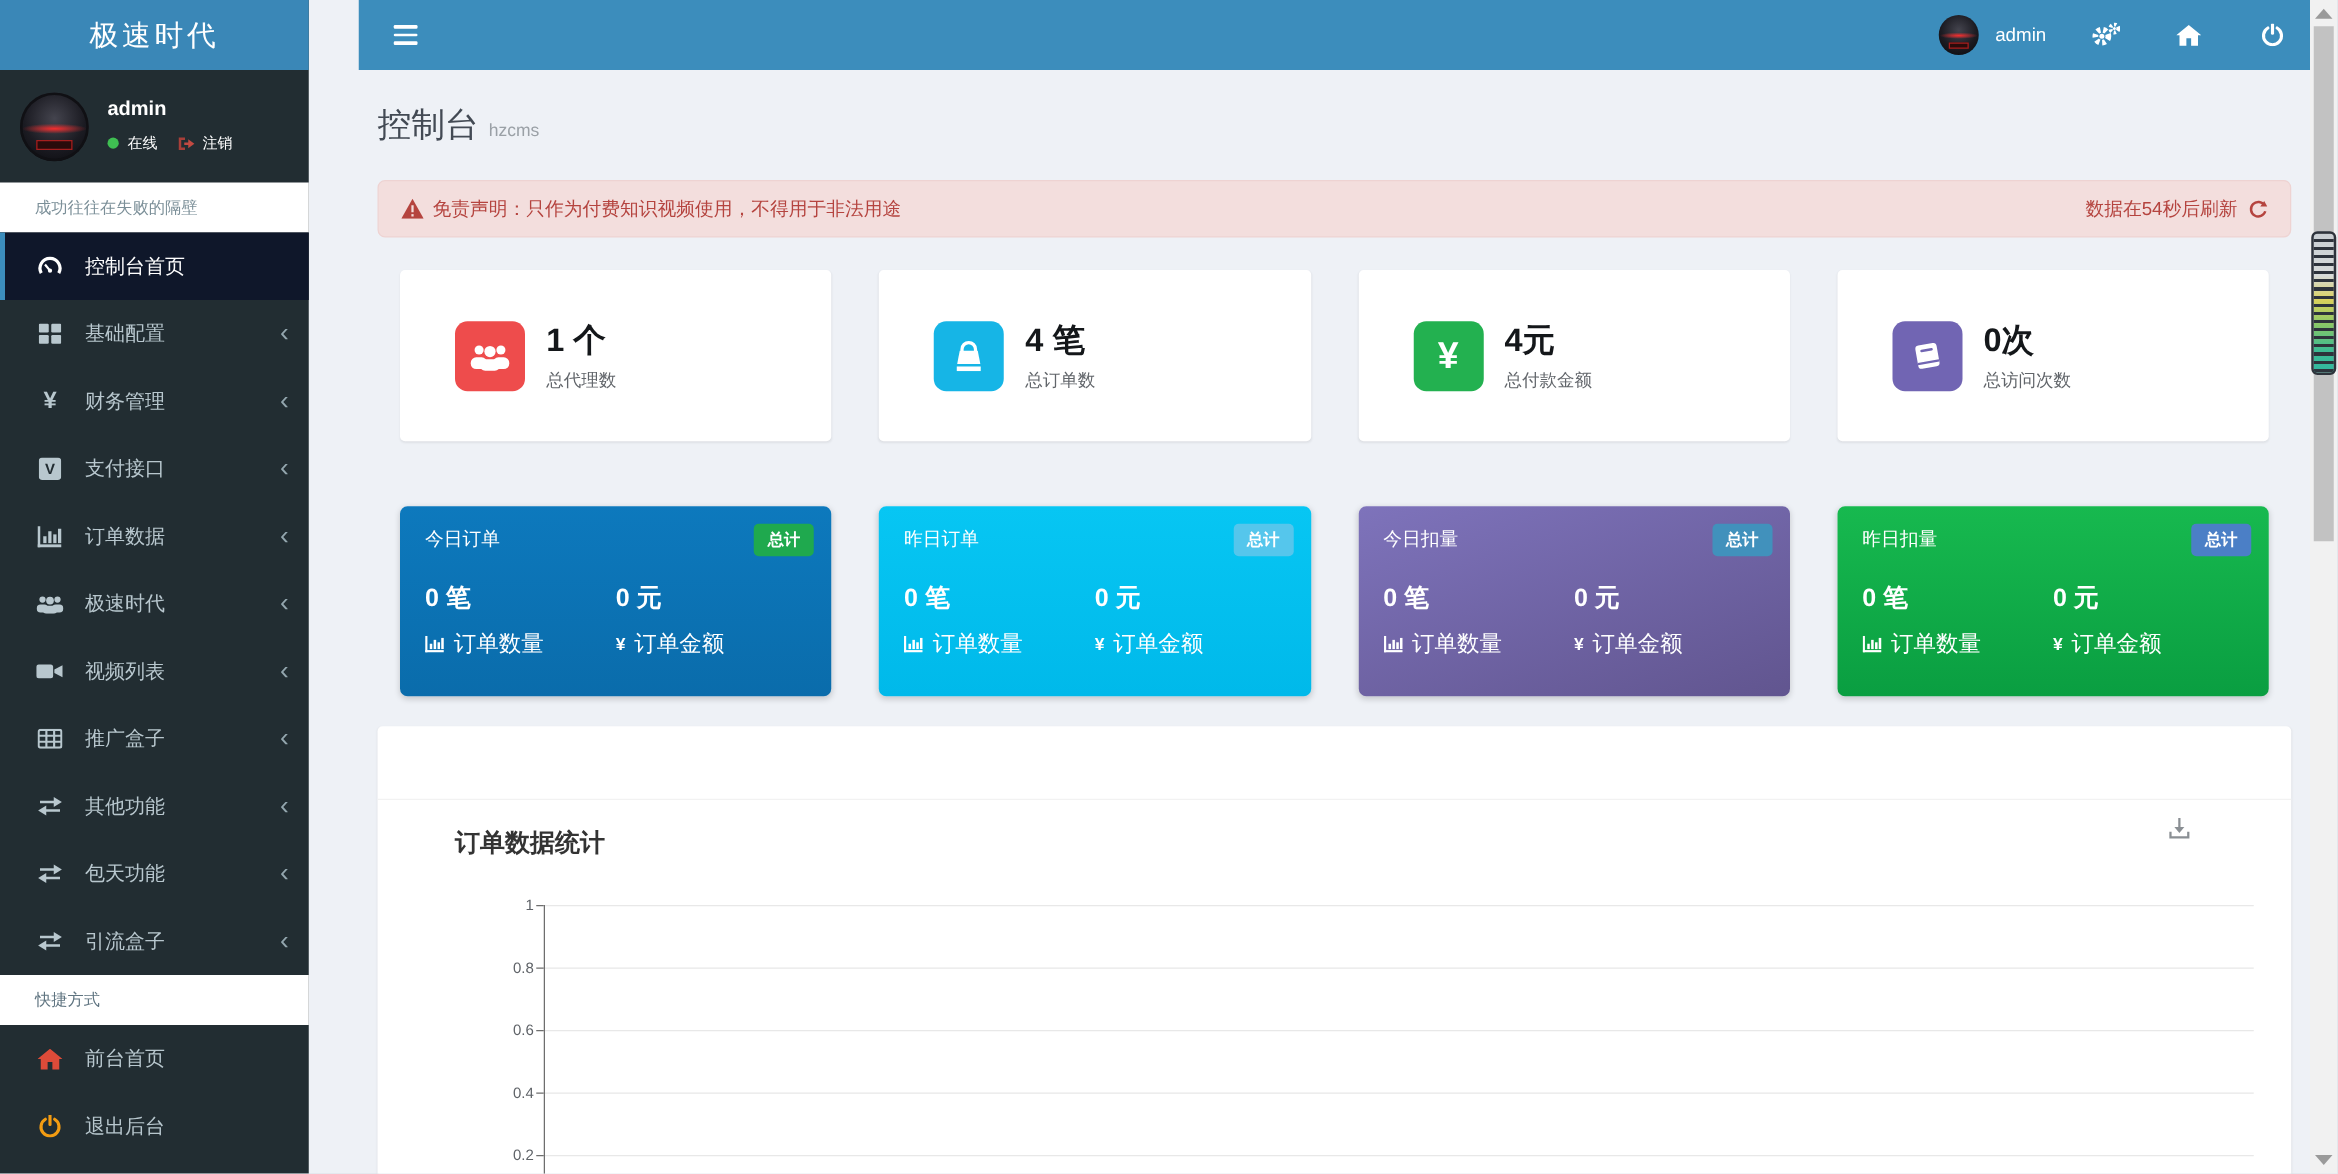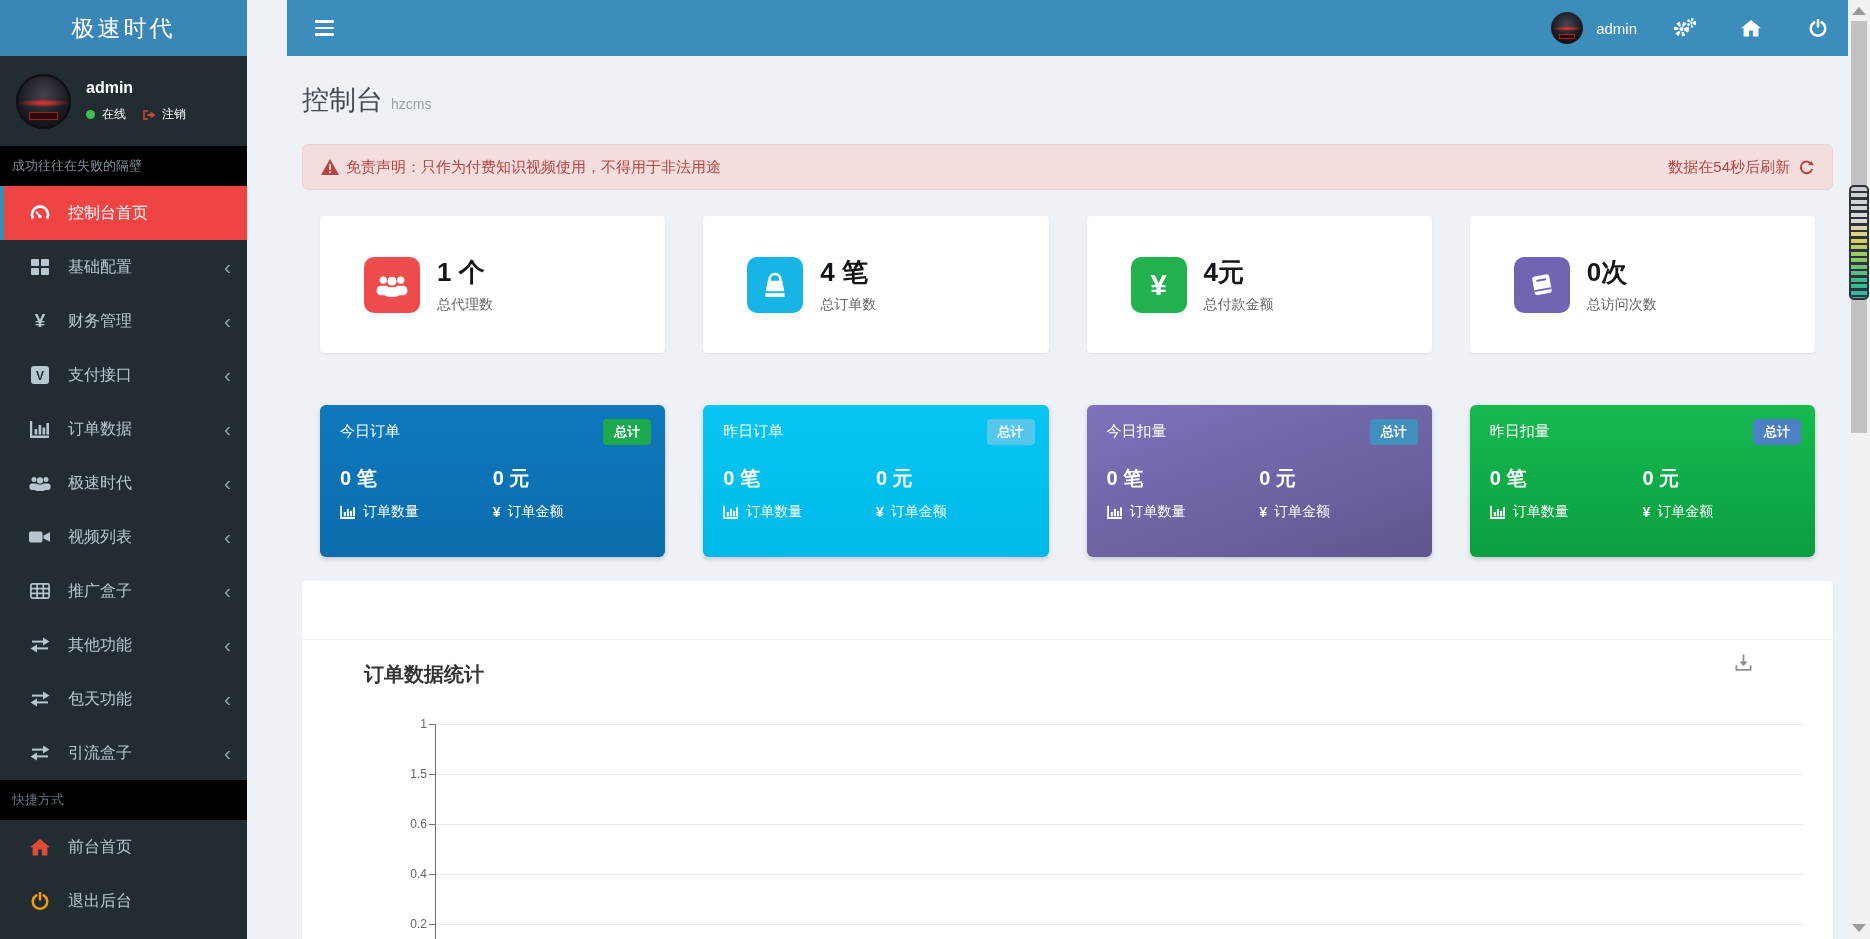--- a/index.html
+++ b/index.html
@@ -17,27 +17,27 @@
       box-shadow:inset 0 0 0 2px #101014;}
   .avatar-big::before{content:"";position:absolute;left:2px;right:2px;top:25px;height:8px;
       background:radial-gradient(ellipse at center,rgba(255,45,45,.95),rgba(255,45,45,0) 72%);}
   .avatar-big::after{content:"";position:absolute;left:13px;right:13px;bottom:9px;height:8px;
       background:#2a0b0b;border:1px solid #a61f1f;box-sizing:border-box;}
   .user-name{color:#fff;font-weight:bold;font-size:16px;}
   .user-status{display:flex;align-items:center;gap:16px;margin-top:9px;font-size:12px;color:#fff;}
   .status-online{display:flex;align-items:center;gap:7px;}
   .dot{width:9px;height:9px;border-radius:50%;background:#3fbf52;}
   .status-logout{display:flex;align-items:center;gap:6px;}
-  .motto,.section-head{height:40px;background:#000000;color:#7b8f98;font-size:13px;
-      display:flex;align-items:center;padding:0 12px;}
+  .motto,.section-head{height:40px;background:#ffffff;color:#7b8f98;font-size:13px;
+      display:flex;align-items:center;padding:0 28px;}
   .section-head{color:#5f7480;}
   .menu-item{height:54px;display:flex;align-items:center;gap:16px;padding:0 16px 0 28px;
       color:#b8c7ce;font-size:16px;cursor:pointer;box-sizing:border-box;}
   .menu-item .mi-icon{width:24px;display:flex;justify-content:center;flex:none;}
-  .menu-item.active{background:#ef4444;color:#fff;border-left:4px solid #3c8dbc;padding-left:24px;}
+  .menu-item.active{background:#0f172a;color:#fff;border-left:4px solid #3c8dbc;padding-left:24px;}
   .chevron{margin-left:auto;color:#93a6ae;font-size:21px;line-height:54px;}
   .chevron::after{content:"\2039";}
   .yen-glyph{font-weight:bold;}
   .yen-glyph::after{content:"\00A5";}
   .mi-icon .yen-glyph{font-size:19px;}
   .icon-home-red{color:#dd4b39;}
   .icon-power-orange{color:#f39c12;}
 
   
   .topbar{position:absolute;left:287px;top:0;width:1561px;height:56px;background:#3c8dbc;z-index:2;}
@@ -89,21 +89,21 @@
   .panel-title{font-size:15px;}
   .badge{position:absolute;top:14px;right:14px;border-radius:4px;padding:4px 11px;
       font-size:13px;font-weight:bold;color:#fff;}
   .bd-green{background:#1fa94e;}
   .bd-ltcyan{background:#55c6ec;}
   .bd-steel{background:#4191bc;}
   .bd-blue{background:#4b7fc6;}
   .panel-vals{display:flex;margin-top:24px;}
   .pv{width:50%;}
   .pv-num{font-size:20px;font-weight:bold;}
-  .pv-label{margin-top:11px;font-size:14px;display:flex;align-items:center;gap:7px;}
+  .pv-label{margin-top:11px;font-size:18px;display:flex;align-items:center;gap:7px;}
   .pv-label .yen-glyph{font-size:14px;}
 
   
   .chart-card{margin:24px 15px 0;background:#fff;border-radius:4px;box-shadow:0 1px 2px rgba(0,0,0,.07);
       height:420px;position:relative;}
   .chart-head{height:58px;border-bottom:1px solid #f2f2f2;}
   .chart-title{position:absolute;left:62px;top:80px;font-size:20px;font-weight:bold;color:#333;}
   .chart-download{position:absolute;right:80px;top:72px;color:#8a8f94;cursor:pointer;}
   .plot{position:absolute;left:0;top:0;right:0;bottom:0;}
   .y-axis{position:absolute;left:133px;top:143px;bottom:0;width:1px;background:#6e6e6e;}
@@ -571,21 +571,21 @@
         <div class="gridline g4"></div>
         <div class="gridline g5"></div>
 
         <div class="tickmark g1"></div>
         <div class="tickmark g2"></div>
         <div class="tickmark g3"></div>
         <div class="tickmark g4"></div>
         <div class="tickmark g5"></div>
 
         <div class="ticklabel g1">1</div>
-        <div class="ticklabel g2">1.5</div>
+        <div class="ticklabel g2">0.8</div>
         <div class="ticklabel g3">0.6</div>
         <div class="ticklabel g4">0.4</div>
         <div class="ticklabel g5">0.2</div>
       </div>
     </div>
   </main>
 
   <div class="scrollbar">
     <div class="sb-arrow sb-up"></div>
     <div class="sb-thumb"></div>

